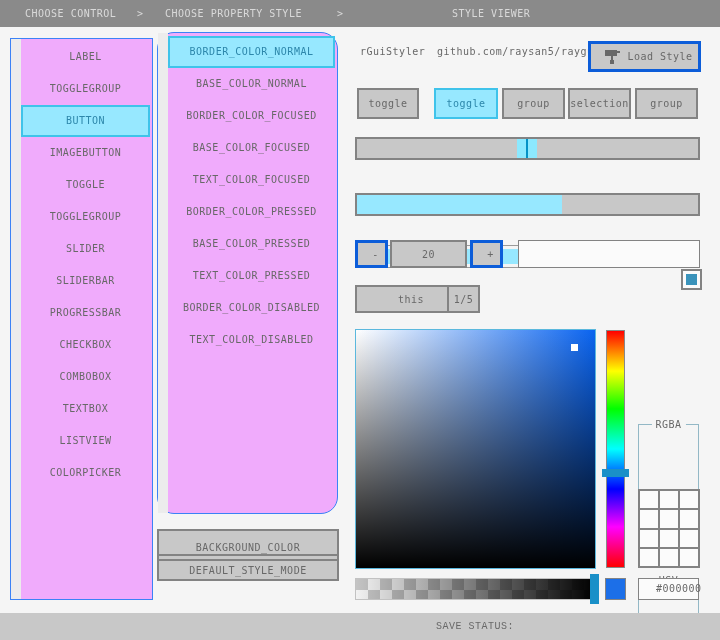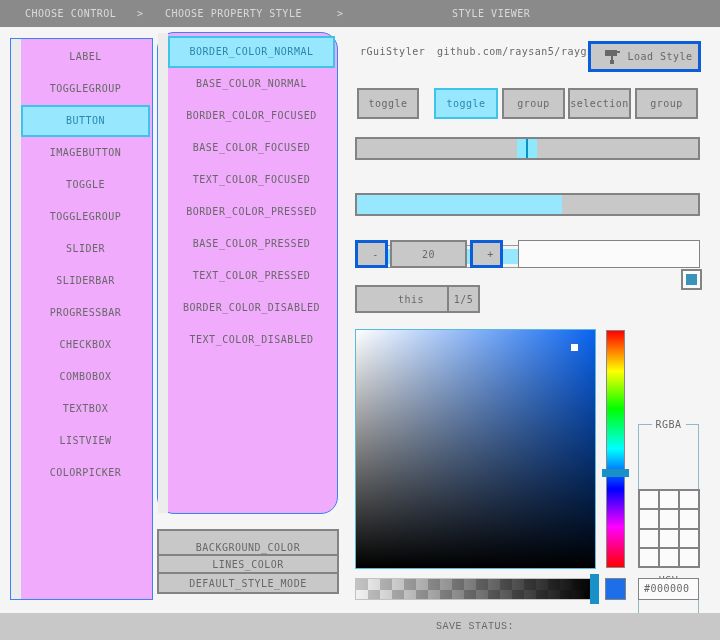--- a/index.html
+++ b/index.html
@@ -28,21 +28,21 @@
   
   .track{background:#c8c8c8;border:2px solid #838383;box-sizing:border-box;position:relative;}
   .slider-handle{position:absolute;top:0;bottom:0;width:20px;background:#8ce9ff;}
   .slider-handle::after{content:"";position:absolute;left:9px;top:0;bottom:0;width:2px;background:#0492c7;}
   .bar-fill{position:absolute;left:0;top:0;bottom:0;background:#97e8ff;}
   #progress{background:#f4f4f4;border:1px solid #9a9a9a;box-sizing:border-box;position:relative;}
   #progress .pad{position:absolute;inset:3px;}
   #checkbox{background:#fbfbfb;border:2px solid #838383;box-sizing:border-box;position:relative;cursor:pointer;}
   #checkbox .inner{position:absolute;inset:3px;background:#3a93bb;}
   .textbox{background:#fbfbfb;border:1px solid #838383;box-sizing:border-box;color:#686868;
-           font-family:"DejaVu Sans Mono",monospace;font-size:10px;letter-spacing:.5px;padding:0 5px;outline:none;}
+           font-family:"DejaVu Sans Mono",monospace;font-size:10px;letter-spacing:.5px;padding:0 17px;outline:none;}
   
   #colorpanel{left:355px;top:329px;width:241px;height:240px;border:1px solid #5bb8dd;box-sizing:border-box;
     background:linear-gradient(to top,#000,rgba(0,0,0,0)),linear-gradient(to right,#fff,#0a64f0);cursor:crosshair;}
   #picker-cursor{position:absolute;width:7px;height:7px;background:#fff;}
   #huewrap{left:602px;top:330px;width:27px;height:238px;}
   #huebar{position:absolute;left:4px;top:0;width:19px;height:238px;border:1px solid #888;box-sizing:border-box;
     background:linear-gradient(to bottom,#f00 0%,#ff0 17%,#0f0 33%,#0ff 50%,#00f 67%,#f0f 83%,#f00 100%);cursor:pointer;}
   #huehandle{position:absolute;left:0;width:27px;height:8px;background:#1a90c8;cursor:grab;}
   .groupbox{border:1px solid #93b8c6;box-sizing:border-box;position:relative;}
   .groupbox>span{position:absolute;top:-6px;left:50%;transform:translateX(-50%);background:#f5f5f5;padding:0 4px;white-space:nowrap;}
@@ -100,21 +100,21 @@
       <div class="litem">BORDER_COLOR_PRESSED</div>
       <div class="litem">BASE_COLOR_PRESSED</div>
       <div class="litem">TEXT_COLOR_PRESSED</div>
       <div class="litem">BORDER_COLOR_DISABLED</div>
       <div class="litem">TEXT_COLOR_DISABLED</div>
     </div>
   </section>
 
   <div class="abs gbtn" style="left:157px;top:529px;width:182px;height:36px">BACKGROUND_COLOR</div>
   <div class="abs gbtn" style="left:157px;top:554px;width:182px;height:21px">LINES_COLOR</div>
-  <div class="abs gbtn" style="left:157px;top:572px;width:182px;height:22px">DEFAULT_STYLE_MODE</div>
+  <div class="abs gbtn" style="left:157px;top:559px;width:182px;height:22px">DEFAULT_STYLE_MODE</div>
 
   <span class="abs" style="left:360px;top:46px;line-height:12px">rGuiStyler</span>
   <span class="abs" style="left:437px;top:46px;line-height:12px">github.com/raysan5/raygui</span>
 
   <div class="abs gbtn bluebrd" style="left:588px;top:41px;width:113px;height:31px;gap:6px">
     <svg width="17" height="16" viewBox="0 0 17 16">
       <rect x="1" y="1" width="12" height="6" fill="#686868"></rect>
       <rect x="13" y="2" width="3" height="2" fill="#686868"></rect>
       <rect x="7" y="7" width="2" height="4" fill="#686868"></rect>
       <rect x="6" y="11" width="4" height="4" fill="#686868"></rect>

